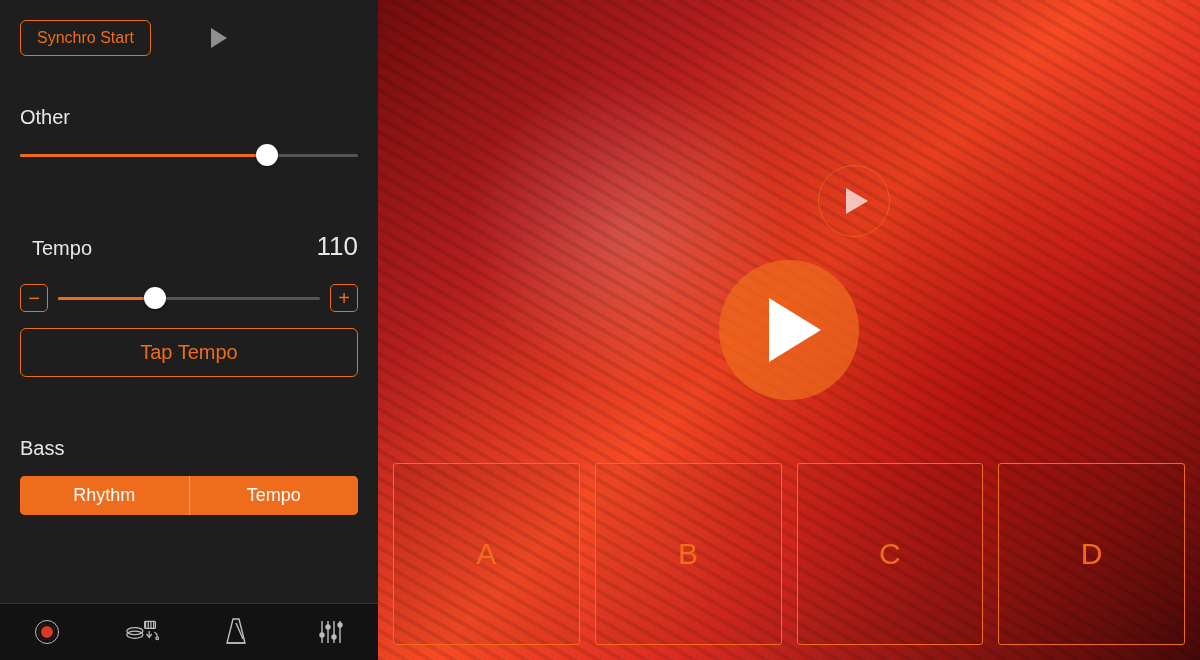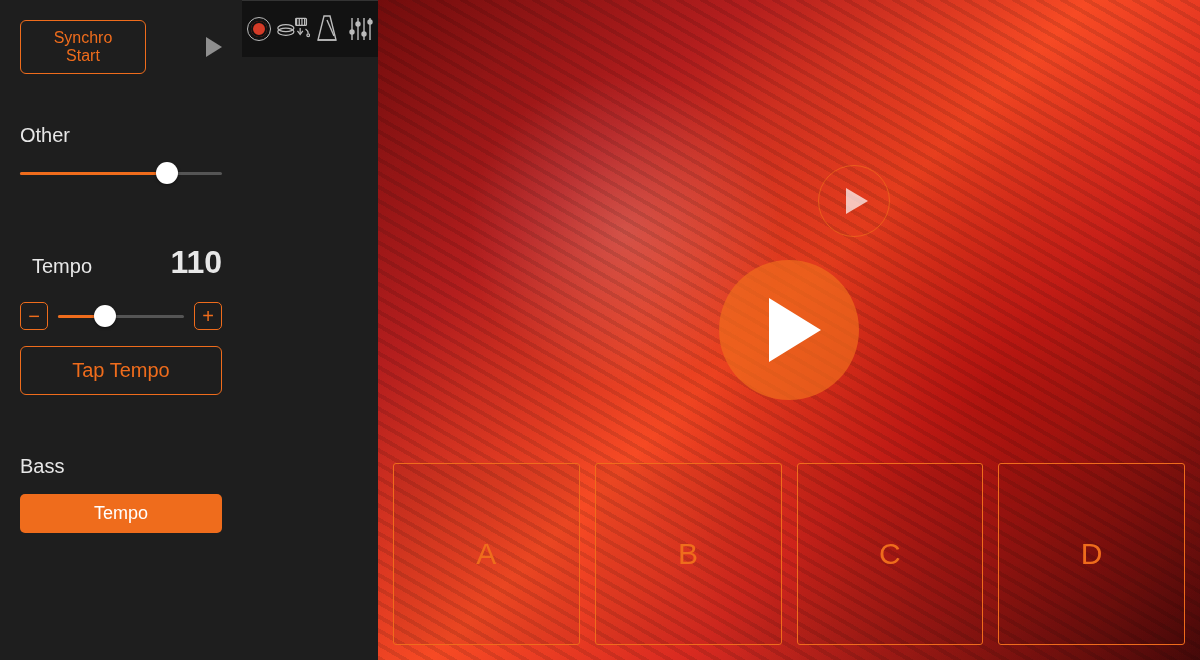--- a/index.html
+++ b/index.html
@@ -4,30 +4,30 @@
 <style>
   :root{
     --accent:#ef6c1c;
     --panel:#1e1e1e;
     --panel-light:#2a2a2a;
     --text:#e7e7e7;
     --muted:#8f8f8f;
   }
   html,body{margin:0;padding:0;width:1200px;height:660px;font-family:-apple-system,"Helvetica Neue",Arial,sans-serif;background:#000;color:var(--text);}
   .app{display:flex;width:1200px;height:660px;overflow:hidden;}
-  .sidebar{width:378px;height:660px;background:var(--panel);display:flex;flex-direction:row;box-sizing:border-box;position:relative;}
+  .sidebar{width:378px;height:660px;background:var(--panel);display:flex;flex-direction:column;box-sizing:border-box;position:relative;}
   .side-content{padding:20px 20px 0 20px;flex:1;}
   .top-row{display:flex;align-items:center;gap:60px;}
   .synchro-btn{border:1.5px solid var(--accent);color:var(--accent);background:transparent;border-radius:6px;padding:8px 16px;font-size:16px;cursor:pointer;}
   .play-icon{width:0;height:0;border-style:solid;border-width:10px 0 10px 16px;border-color:transparent transparent transparent var(--muted);cursor:pointer;}
   .section{margin-top:50px;}
   .section h3{font-weight:400;font-size:20px;margin:0 0 16px 0;color:var(--text);}
   .row-head{display:flex;justify-content:space-between;align-items:baseline;margin:0 0 16px 0;}
   .row-head h3{margin:12px;}
-  .value{font-size:32px;color:var(--text);font-weight:bold;}
+  .value{font-size:26px;color:var(--text);}
   
   .slider-wrap{position:relative;height:20px;display:flex;align-items:center;}
   .slider-wrap.with-buttons{gap:10px;}
   .track{position:relative;flex:1;height:3px;background:#555;border-radius:2px;}
   .fill{position:absolute;left:0;top:0;height:3px;background:var(--accent);border-radius:2px;}
   .thumb{position:absolute;top:50%;width:22px;height:22px;background:#fff;border-radius:50%;transform:translate(-50%,-50%);cursor:pointer;box-shadow:0 1px 3px rgba(0,0,0,.5);}
   .sq-btn{width:28px;height:28px;border:1.5px solid var(--accent);color:var(--accent);border-radius:5px;background:transparent;display:flex;align-items:center;justify-content:center;font-size:20px;line-height:1;cursor:pointer;box-sizing:border-box;}
   .tap-tempo{margin-top:20px;width:100%;border:1.5px solid var(--accent);color:var(--accent);background:transparent;border-radius:6px;padding:12px 0;font-size:20px;cursor:pointer;}
   
   .segmented{display:flex;border-radius:5px;overflow:hidden;background:var(--accent);}
@@ -91,20 +91,21 @@
             <div class="thumb" style="left:37%"></div>
           </div>
           <div class="sq-btn">+</div>
         </div>
         <button class="tap-tempo">Tap Tempo</button>
       </div>
 
       <div class="section" style="margin-top:60px;">
         <h3>Bass</h3>
         <div class="segmented">
+          <div class="seg">Rhythm</div>
           <div class="seg">Tempo</div>
         </div>
       </div>
 
     </div>
 
     <div class="bottombar">
       <div class="bb-btn">
         <span class="rec-ring">
             <span class="rec-dot"></span>

